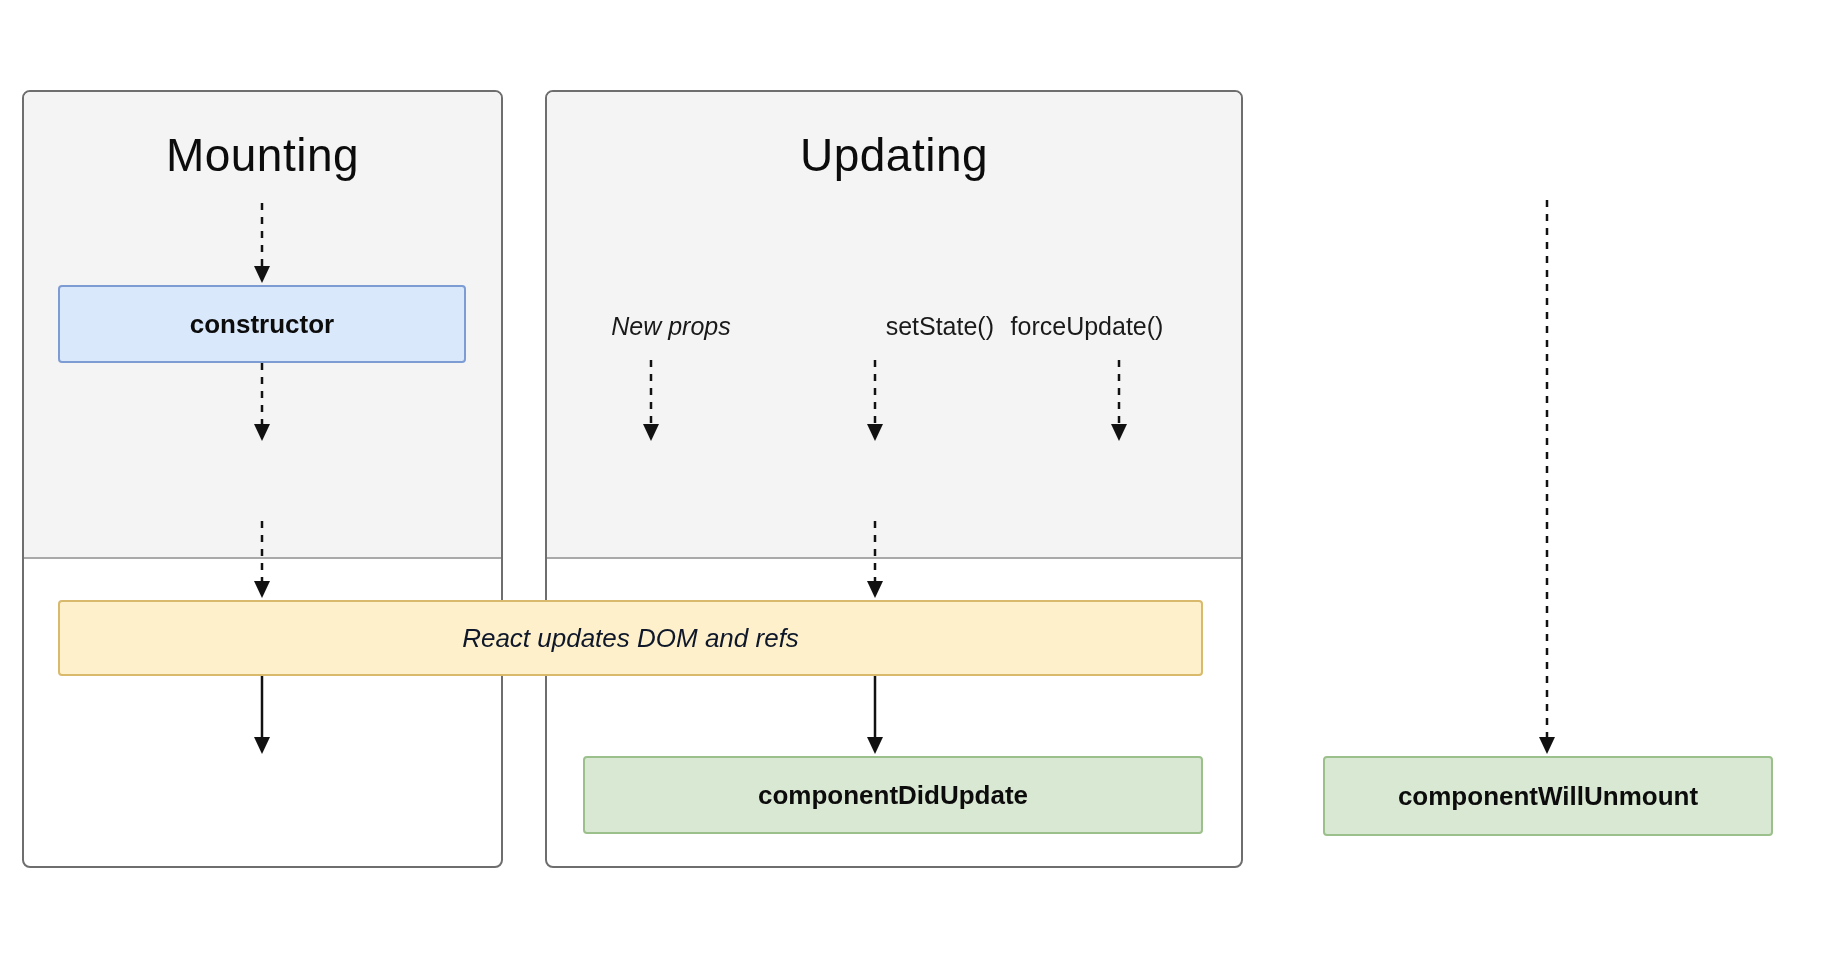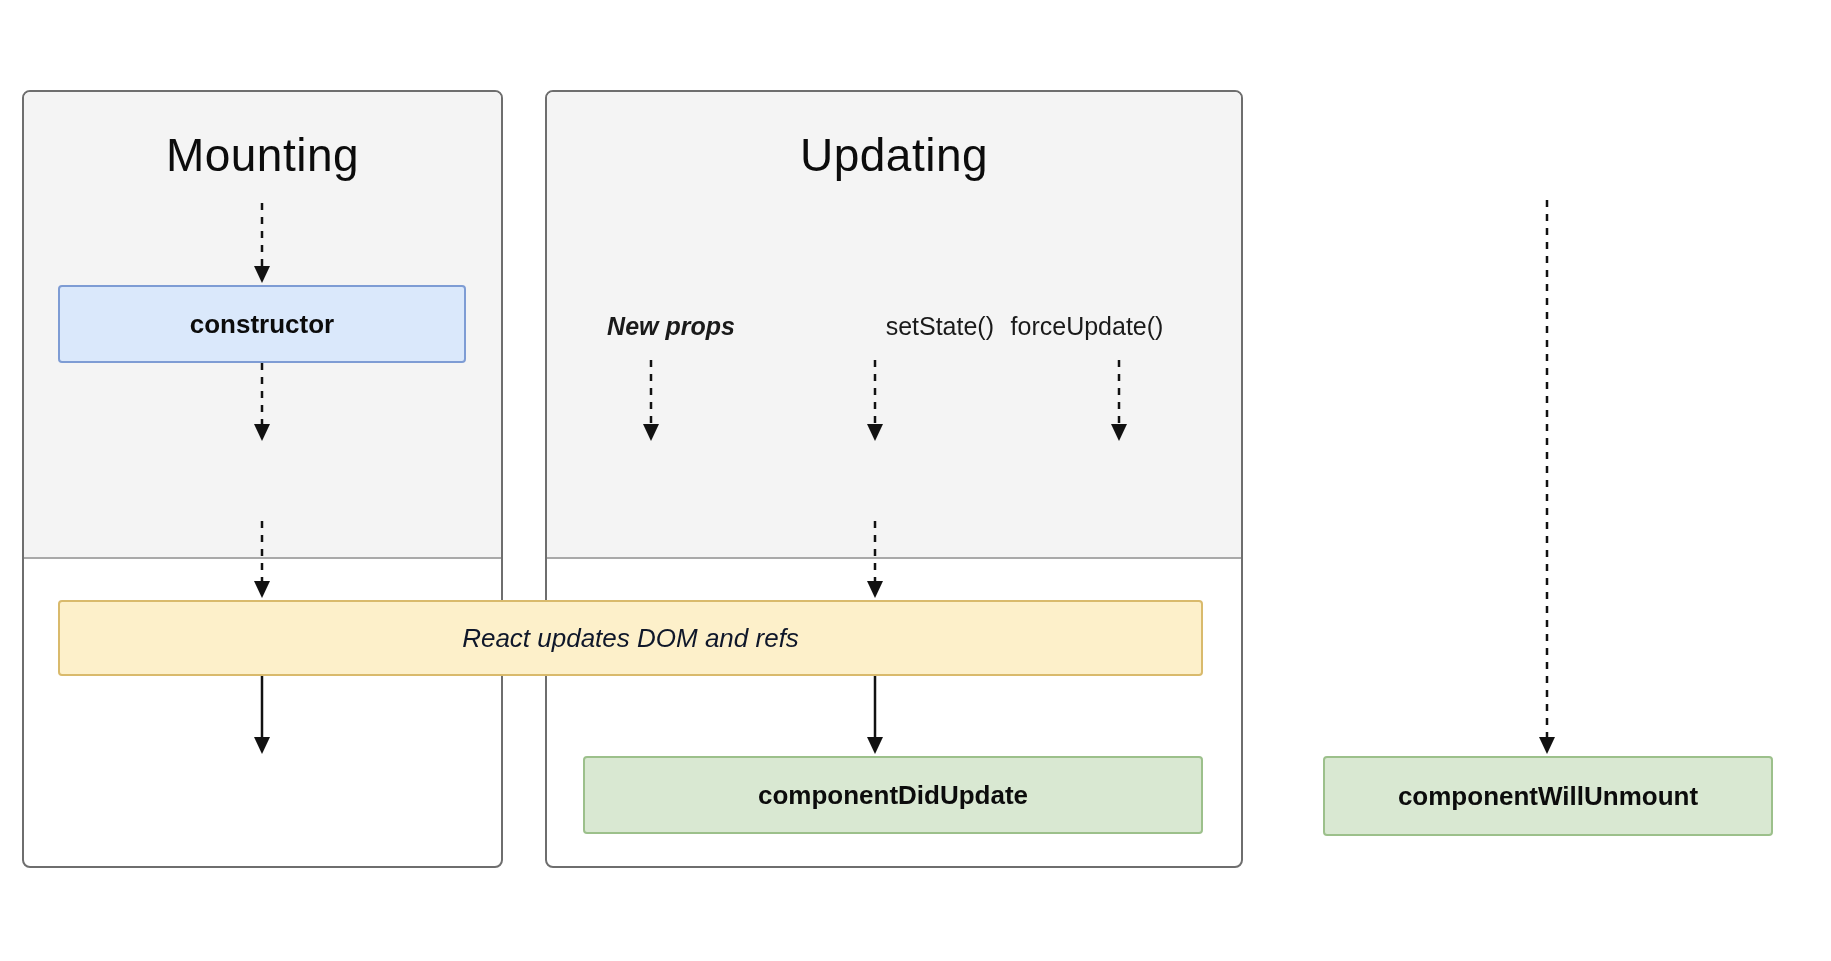--- a/index.html
+++ b/index.html
@@ -93,21 +93,21 @@
   
   .trigger {
     position: absolute;
     top: 312px;
     width: 240px;
     text-align: center;
     font-size: 25px;
     color: #1a1a1a;
     z-index: 3;
   }
-  .trigger.italic { font-style: italic; font-weight: bold; }
+  .trigger.italic { font-style: italic; }
   .trigger-new-props   { left: 551px; }
   .trigger-set-state   { left: 754px; text-align: right; }
   .trigger-force-update{ left: 967px; }
 </style>
 </head>
 <body>
 
 <div class="canvas">
 
   <div class="panel panel-mounting">

